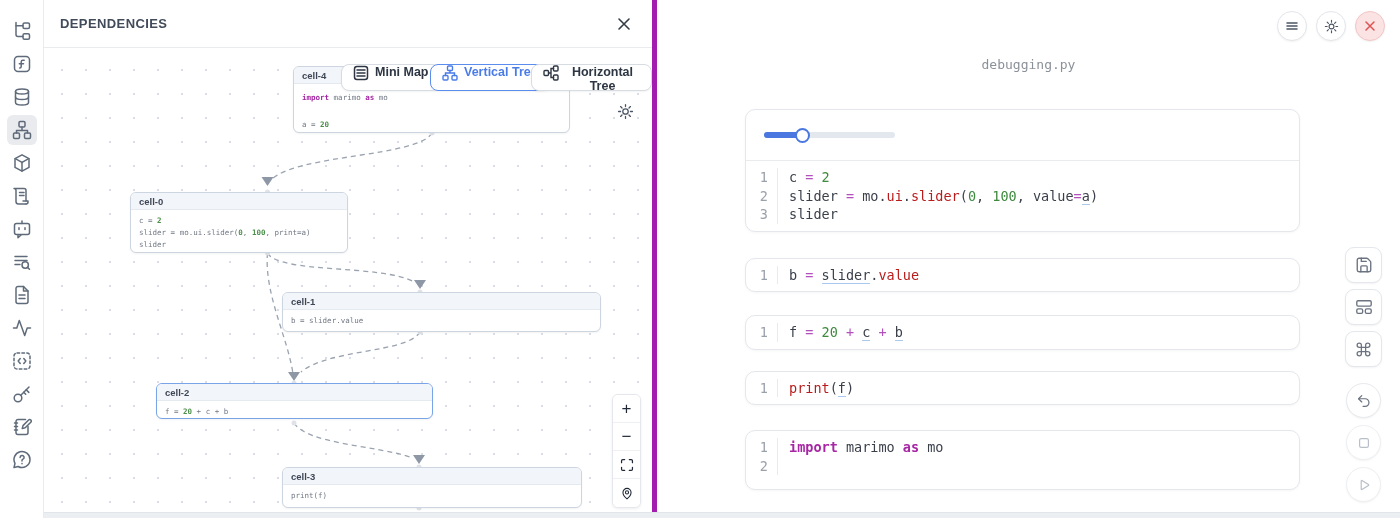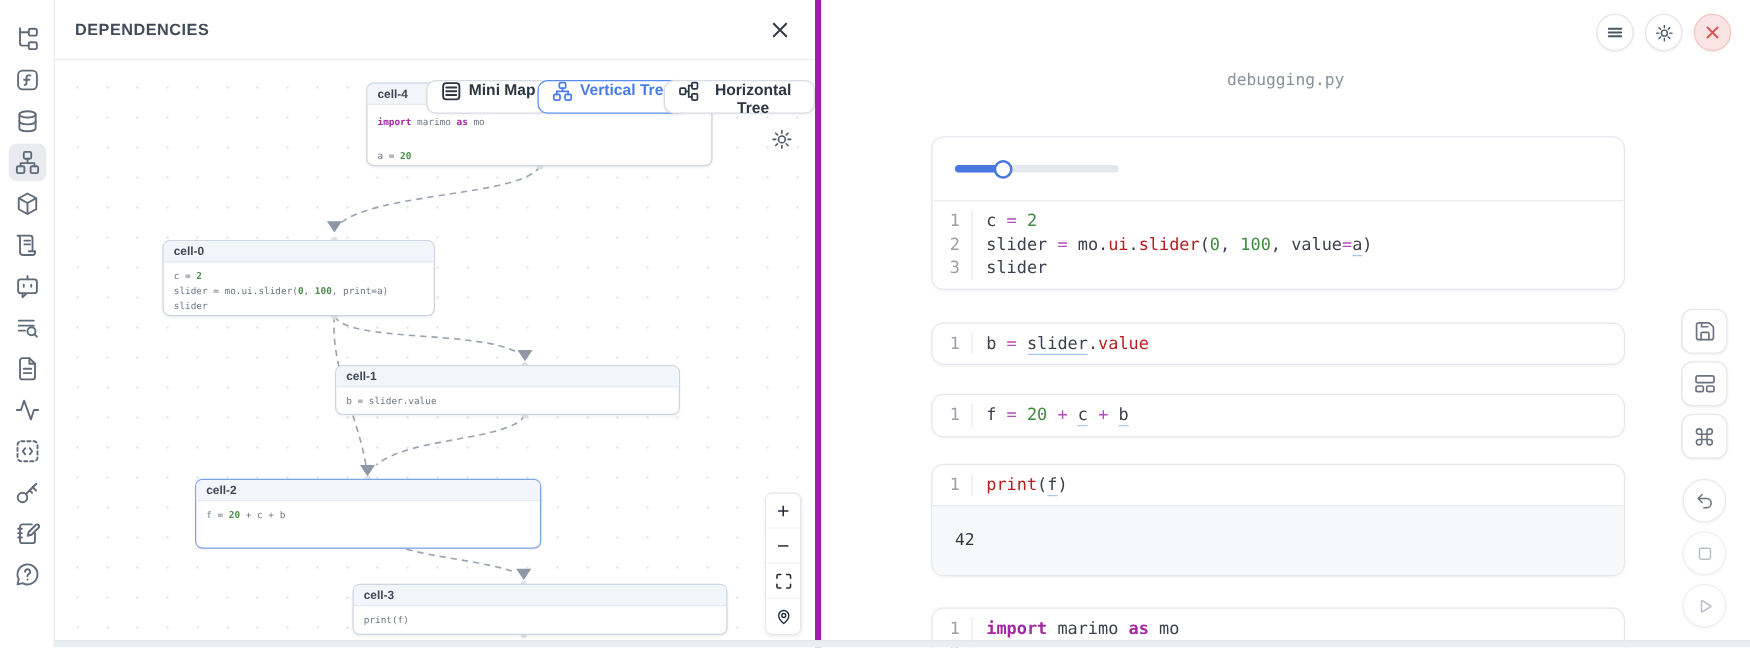--- a/index.html
+++ b/index.html
@@ -258,25 +258,25 @@
       </svg>
 
       <div class="gnode n4" style="left:249px;top:18px;width:277px;height:67px">
         <div class="gnode-header">cell-4</div>
         <div class="gnode-body"><div class="mini-row"><span class="tk-k">import</span><span class="tk-p"> marimo </span><span class="tk-k">as</span><span class="tk-p"> mo</span></div><div class="mini-row">&nbsp;</div><div class="mini-row"><span class="tk-p">a = </span><span class="tk-n">20</span></div></div>
       </div>
       <div class="gnode" style="left:86px;top:144px;width:218px;height:61px">
         <div class="gnode-header">cell-0</div>
         <div class="gnode-body"><div class="mini-row"><span class="tk-p">c = </span><span class="tk-n">2</span></div><div class="mini-row"><span class="tk-p">slider = mo.ui.slider(</span><span class="tk-n">0</span><span class="tk-p">, </span><span class="tk-n">100</span><span class="tk-p">, print=a)</span></div><div class="mini-row"><span class="tk-p">slider</span></div></div>
       </div>
-      <div class="gnode" style="left:224px;top:244px;width:276px;height:40px">
+      <div class="gnode" style="left:238px;top:244px;width:319px;height:40px">
         <div class="gnode-header">cell-1</div>
         <div class="gnode-body"><div class="mini-row"><span class="tk-p">b = slider.value</span></div></div>
       </div>
-      <div class="gnode selected" style="left:112px;top:335px;width:277px;height:56px">
+      <div class="gnode selected" style="left:112px;top:335px;width:277px;height:36px">
         <div class="gnode-header">cell-2</div>
         <div class="gnode-body"><div class="mini-row"><span class="tk-p">f = </span><span class="tk-n">20</span><span class="tk-p"> + c + b</span></div></div>
       </div>
       <div class="gnode" style="left:238px;top:419px;width:300px;height:41px">
         <div class="gnode-header">cell-3</div>
         <div class="gnode-body"><div class="mini-row"><span class="tk-p">print(f)</span></div></div>
       </div>
 
       <button class="g-btn" style="left:297px;top:16px">
         <svg width="16" height="16" viewBox="0 0 16 16" fill="none" stroke="#2d3642" stroke-width="1.5" stroke-linecap="round">
@@ -379,21 +379,20 @@
       <div class="card" style="margin-bottom:21px">
         <div class="code-block">
             <div class="code-row"><span class="gutter">1</span><span class="cl"><span class="tk-p">f </span><span class="tk-o">=</span><span class="tk-p"> </span><span class="tk-n">20</span><span class="tk-p"> </span><span class="tk-o">+</span><span class="tk-p"> </span><span class="tk-pu">c</span><span class="tk-p"> </span><span class="tk-o">+</span><span class="tk-p"> </span><span class="tk-pu">b</span></span></div>
           </div>
       </div>
 
       <div class="card" style="margin-bottom:25px">
         <div class="code-block">
             <div class="code-row"><span class="gutter">1</span><span class="cl"><span class="tk-f">print</span><span class="tk-p">(</span><span class="tk-pu">f</span><span class="tk-p">)</span></span></div>
           </div>
-        <div class="cell-output">42</div>
       </div>
 
       <div class="card" style="height:60px">
         <div class="code-block">
             <div class="code-row"><span class="gutter">1</span><span class="cl"><span class="tk-k">import</span><span class="tk-p"> marimo </span><span class="tk-k">as</span><span class="tk-p"> mo</span></span></div>
             <div class="code-row"><span class="gutter">2</span><span class="cl"></span></div>
           </div>
       </div>
     </div>
 

